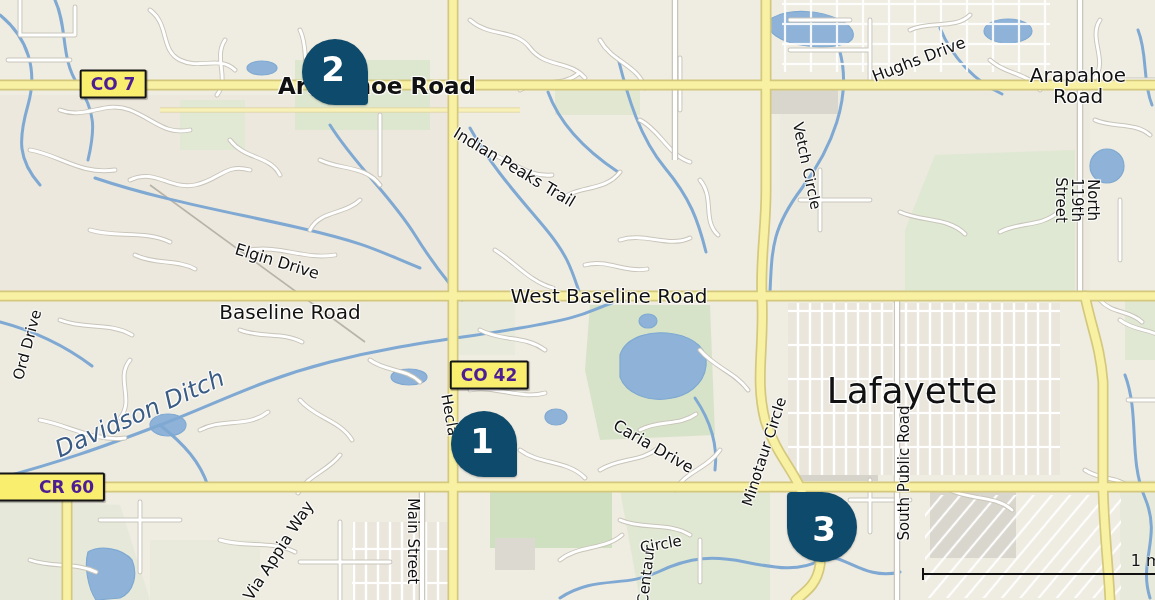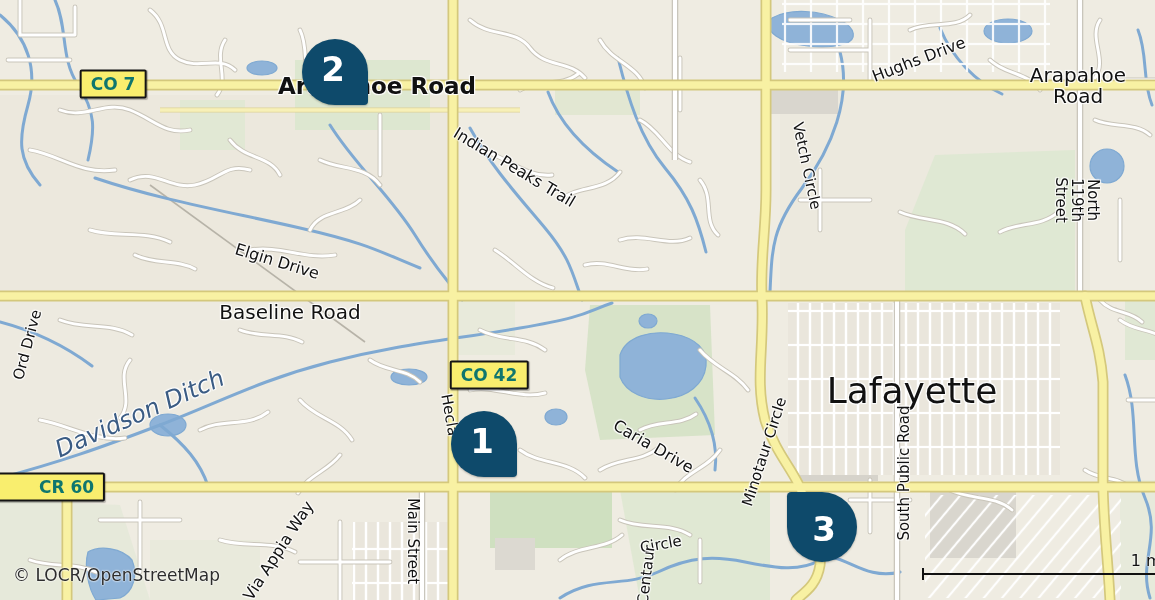--- a/index.html
+++ b/index.html
@@ -24,21 +24,21 @@
   .place{font-size:23px;}
   .city{font-size:36px;}
   .street{font-size:16px;}
   .street-sm{font-size:15px;}
   .water-lbl{font-size:24px;font-style:italic;color:#3b5c84;}
 
   
   .badge{
     position:absolute;z-index:3;transform:translate(-50%,-50%);
     background:#f9ee6e;border:2px solid #141414;border-radius:2px;
-    padding:2px 9px 3px 9px;font-size:17px;font-weight:700;color:#0f766e;
+    padding:2px 9px 3px 9px;font-size:17px;font-weight:700;color:#4c1d95;
     box-shadow:1px 1px 1px rgba(0,0,0,.25);white-space:nowrap;
   }
 
   
   .marker{
     position:absolute;z-index:4;background:#0e4a6b;
     display:flex;align-items:center;justify-content:center;
     color:#fff;font-weight:700;cursor:pointer;
     box-shadow:0 1px 2px rgba(0,0,0,.25);
   }
@@ -232,20 +232,21 @@
   </svg>
 
   <div class="lbl road-lg-b" style="left:377px;top:86px;">Arapahoe Road</div>
   <div class="lbl street" style="left:919px;top:60px;transform:translate(-50%,-50%) rotate(-21deg);">Hughs Drive</div>
   <div class="lbl road-lg" style="left:1078px;top:86px;">Arapahoe Road</div>
   <div class="lbl street" style="left:514px;top:168px;transform:translate(-50%,-50%) rotate(31deg);">Indian Peaks Trail</div>
   <div class="lbl street-sm" style="left:806px;top:166px;transform:translate(-50%,-50%) rotate(78deg);">Vetch Circle</div>
   <div class="lbl street-sm" style="left:1076px;top:200px;transform:translate(-50%,-50%) rotate(90deg);">North 119th Street</div>
   <div class="lbl street" style="left:277px;top:262px;transform:translate(-50%,-50%) rotate(17deg);">Elgin Drive</div>
   <div class="lbl road-lg" style="left:290px;top:312px;text-align:right;">Baseline Road</div>
+  <div class="lbl road-lg" style="left:609px;top:296px;">West Baseline Road</div>
   <div class="lbl street-sm" style="left:28px;top:345px;transform:translate(-50%,-50%) rotate(-75deg);">Ord Drive</div>
   <div class="lbl water-lbl" style="left:140px;top:414px;transform:translate(-50%,-50%) rotate(-24deg);">Davidson Ditch</div>
   <div class="lbl street-sm" style="left:449px;top:415px;transform:translate(-50%,-50%) rotate(80deg);">Hecla</div>
   <div class="lbl city" style="left:912px;top:391px;">Lafayette</div>
   <div class="lbl street" style="left:653px;top:447px;transform:translate(-50%,-50%) rotate(30deg);">Caria Drive</div>
   <div class="lbl street-sm" style="left:765px;top:452px;transform:translate(-50%,-50%) rotate(-72deg);">Minotaur Circle</div>
   <div class="lbl street-sm" style="left:905px;top:473px;transform:translate(-50%,-50%) rotate(-90deg);">South Public Road</div>
   <div class="lbl street-sm" style="left:412px;top:541px;transform:translate(-50%,-50%) rotate(90deg);">Main Street</div>
   <div class="lbl street" style="left:279px;top:551px;transform:translate(-50%,-50%) rotate(-57deg);">Via Appia Way</div>
   <div class="lbl street-sm" style="left:661px;top:545px;transform:translate(-50%,-50%) rotate(-10deg);">Circle</div>
@@ -258,19 +259,18 @@
   <div class="marker m-66 tail-br" style="left:451px;top:411px;">
     <span>1</span>
   </div>
   <div class="marker m-66 tail-br" style="left:302px;top:39px;">
     <span>2</span>
   </div>
   <div class="marker m-70 tail-tl" style="left:787px;top:492px;">
     <span>3</span>
   </div>
 
-  <div class="attribution">© LOCR/OpenStreetMap</div>
   <div class="scalebar">
     <div class="bar"></div>
     <div class="scale-label">1 mi</div>
   </div>
 
 </div>
 
 </body></html>

